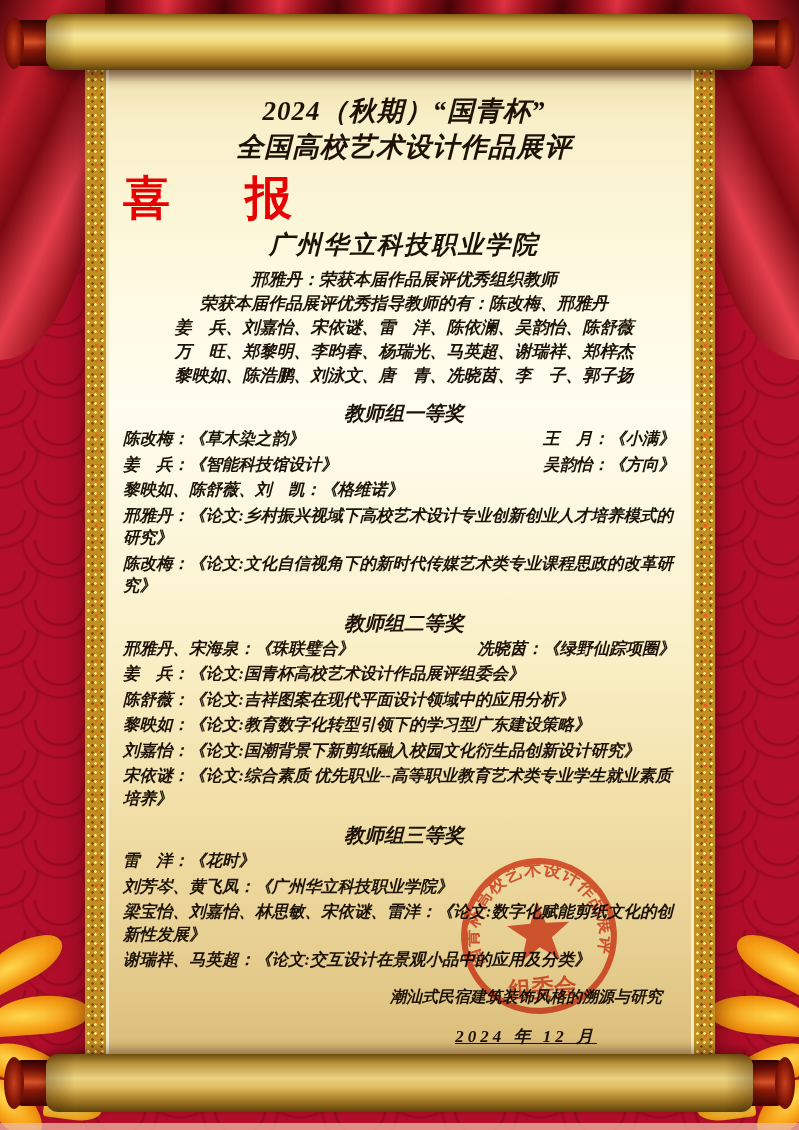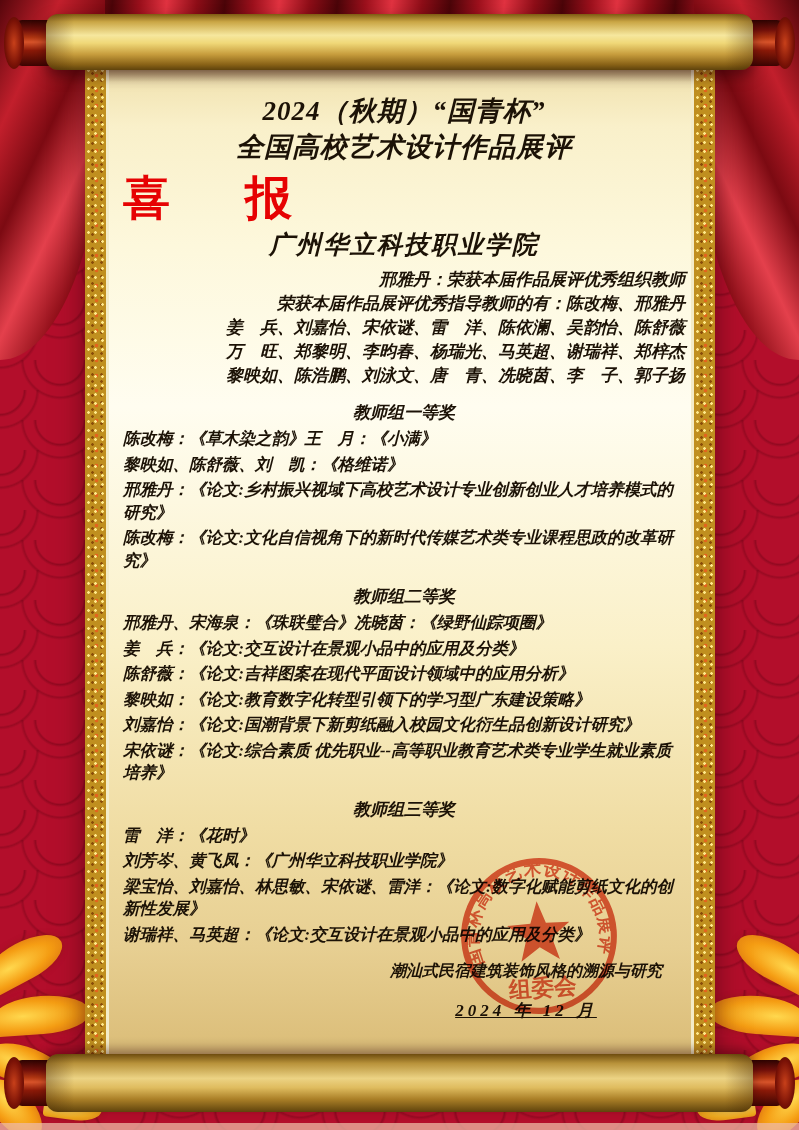--- a/index.html
+++ b/index.html
@@ -106,24 +106,24 @@
   }
   .title-line{font-size:27px;text-align:center;line-height:34px;letter-spacing:1px;}
   .title-1{margin-top:28px;}
   .title-2{margin-top:2px;}
   .banner{
     font-size:47px;line-height:56px;margin-top:6px;text-align:left;
     color:#e60202;letter-spacing:14px;font-style:normal;
   }
   .school{font-size:25px;line-height:34px;margin-top:2px;text-align:center;letter-spacing:2px;}
   .intro{margin-top:6px;}
-  .intro-line{font-size:17px;line-height:24px;text-align:right;white-space:nowrap;}
-  .sec-heading{font-size:17px;line-height:22px;margin:14px 0 4px;text-align:center;}
+  .intro-line{font-size:17px;line-height:24px;text-align:center;white-space:nowrap;}
+  .sec-heading{font-size:20px;line-height:22px;margin:14px 0 4px;text-align:center;}
   .row{font-size:16.5px;line-height:22.5px;margin-bottom:3px;}
-  .row.two-col{display:flex;justify-content:flex-start;}
+  .row.two-col{display:flex;justify-content:space-between;}
   .row.two-col span:last-child{padding-right:10px;}
   .sign-block{width:310px;margin:14px 4px 0 auto;text-align:center;}
   .sign-line{font-size:16px;line-height:22px;}
   .date-line{font-size:17px;line-height:22px;margin-top:18px;letter-spacing:4px;text-decoration:underline;}
   
   .stamp{
     position:absolute;left:372px;top:788px;width:164px;height:164px;z-index:6;
     opacity:.86;transform:rotate(-4deg);mix-blend-mode:multiply;
   }
   .bottom-strip{position:absolute;bottom:0;left:0;right:0;height:7px;background:#edb9a6;opacity:.75;z-index:5;}
@@ -174,29 +174,33 @@
       <div class="intro-line">万　旺、郑黎明、李昀春、杨瑞光、马英超、谢瑞祥、郑梓杰</div>
       <div class="intro-line">黎映如、陈浩鹏、刘泳文、唐　青、冼晓茵、李　子、郭子扬</div>
     </div>
 
     <div id="award-sections">
         <div class="sec-heading">教师组一等奖</div>
         <div class="row two-col">
           <span>陈改梅：《草木染之韵》</span>
           <span>王　月：《小满》</span>
         </div>
+        <div class="row two-col">
+          <span>姜　兵：《智能科技馆设计》</span>
+          <span>吴韵怡：《方向》</span>
+        </div>
         <div class="row"><span>黎映如、陈舒薇、刘　凯：《格维诺》</span></div>
         <div class="row"><span>邢雅丹：《论文:乡村振兴视域下高校艺术设计专业创新创业人才培养模式的研究》</span></div>
         <div class="row"><span>陈改梅：《论文:文化自信视角下的新时代传媒艺术类专业课程思政的改革研究》</span></div>
         <div class="sec-heading">教师组二等奖</div>
         <div class="row two-col">
           <span>邢雅丹、宋海泉：《珠联璧合》</span>
           <span>冼晓茵：《绿野仙踪项圈》</span>
         </div>
-        <div class="row"><span>姜　兵：《论文:交互设计在景观小品中的应用及分类》</span></div>
+        <div class="row"><span>姜　兵：《论文:国青杯高校艺术设计作品展评组委会》</span></div>
         <div class="row"><span>陈舒薇：《论文:吉祥图案在现代平面设计领域中的应用分析》</span></div>
         <div class="row"><span>黎映如：《论文:教育数字化转型引领下的学习型广东建设策略》</span></div>
         <div class="row"><span>刘嘉怡：《论文:国潮背景下新剪纸融入校园文化衍生品创新设计研究》</span></div>
         <div class="row"><span>宋依谜：《论文:综合素质 优先职业--高等职业教育艺术类专业学生就业素质培养》</span></div>
         <div class="sec-heading">教师组三等奖</div>
         <div class="row two-col">
           <span>雷　洋：《花时》</span>
         </div>
         <div class="row"><span>刘芳岑、黄飞凤：《广州华立科技职业学院》</span></div>
         <div class="row"><span>梁宝怡、刘嘉怡、林思敏、宋依谜、雷洋：《论文:数字化赋能剪纸文化的创新性发展》</span></div>

